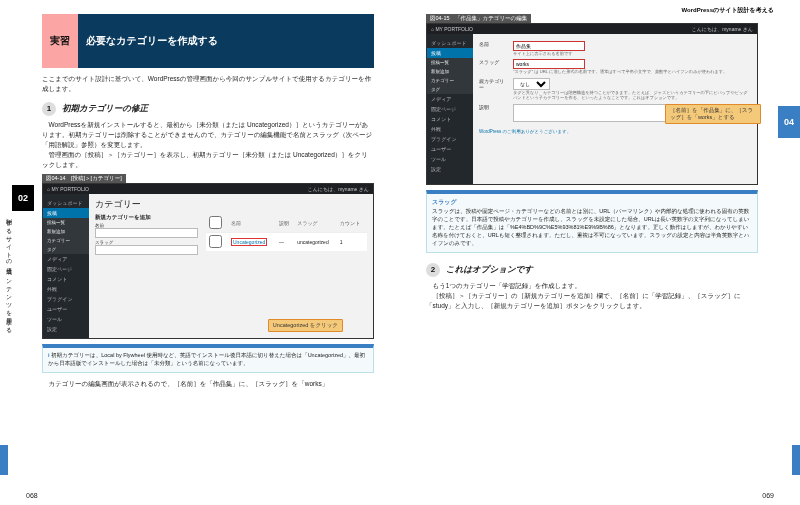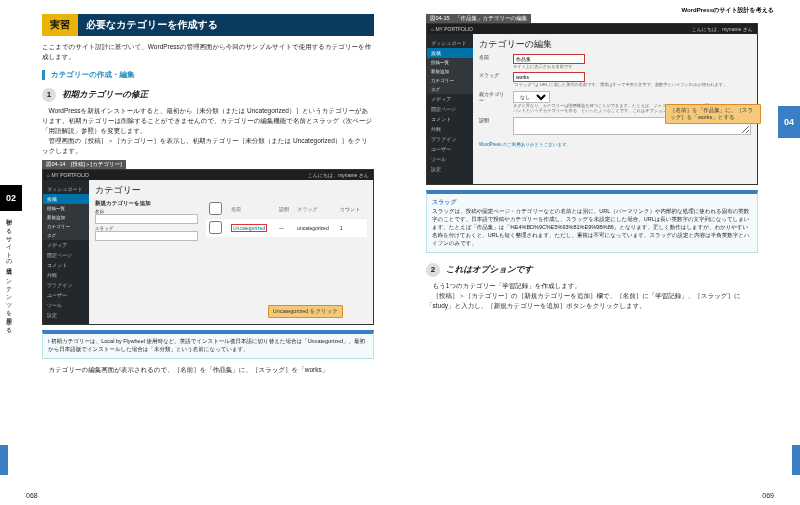--- a/index.html
+++ b/index.html
@@ -4,28 +4,28 @@
 <style>
   * { margin:0; padding:0; box-sizing:border-box; }
   body { font-family:"Hiragino Kaku Gothic Pro","Meiryo",sans-serif; background:#fff; width:800px; height:505px; overflow:hidden; font-size:7px; color:#222; }
   .spread { display:flex; width:800px; height:505px; }
   .page { width:400px; height:505px; position:relative; padding:14px 26px 18px 26px; }
   .page-l { padding-left:42px; }
   .page-r { padding-right:42px; }
   .running-head { position:absolute; top:6px; right:26px; font-size:6px; font-weight:bold; color:#000; }
   .page-num-l { position:absolute; bottom:6px; left:26px; font-size:7px; }
   .page-num-r { position:absolute; bottom:6px; right:26px; font-size:7px; }
-  .chapter-tab-l { position:absolute; left:0; top:185px; width:22px; height:26px; background:#000; color:#fff; display:flex; align-items:center; justify-content:center; font-size:9px; font-weight:bold; }
+  .chapter-tab-l { position:absolute; left:12px; top:185px; width:22px; height:26px; background:#000; color:#fff; display:flex; align-items:center; justify-content:center; font-size:9px; font-weight:bold; }
   .chapter-tab-r { position:absolute; right:0; top:106px; width:22px; height:32px; background:#3a7fc3; color:#fff; display:flex; align-items:center; justify-content:center; font-size:9px; font-weight:bold; }
   .vtext { position:absolute; left:4px; top:214px; writing-mode:vertical-rl; font-size:6px; letter-spacing:1px; }
   .blue-mark-l { position:absolute; left:0; bottom:30px; width:8px; height:30px; background:#3a7fc3; }
   .blue-mark-r { position:absolute; right:0; bottom:30px; width:8px; height:30px; background:#3a7fc3; }
   
   .practice { display:flex; align-items:stretch; margin-bottom:6px; }
-  .practice-badge { background:#eab308; color:#111; font-weight:bold; font-size:10px; padding:4px 8px; display:flex; align-items:center; }
+  .practice-badge { background:#fca5a5; color:#111; font-weight:bold; font-size:10px; padding:20px 8px; display:flex; align-items:center; }
   .practice-title { background:#0a3a5e; color:#fff; font-size:10px; font-weight:bold; flex:1; padding:4px 8px; display:flex; align-items:center; }
   .intro { font-size:6.5px; line-height:1.5; margin-bottom:8px; }
   .sub { color:#2b8fbf; font-size:7.5px; border-left:3px solid #2b8fbf; padding-left:6px; margin:6px 0 8px; font-weight:bold; }
   .step { display:flex; align-items:center; gap:6px; margin:6px 0 4px; }
   .step-num { width:14px; height:14px; border-radius:50%; background:#ddd; color:#111; font-size:8px; display:flex; align-items:center; justify-content:center; font-weight:bold; }
   .step-title { font-size:8.5px; font-weight:bold;font-style:italic; }
   .body { font-size:6.5px; line-height:1.55; text-indent:1em; }
   
   .shot-label { background:#555; color:#fff; font-size:5.5px; padding:1px 4px; display:inline-block; }
   .wp { background:#1e1f23; color:#ccc; font-size:5px; border:1px solid #333; }
@@ -58,21 +58,20 @@
     <div class="vtext">制作するサイトの構成・コンテンツを用意する</div>
     <div class="blue-mark-l"></div>
     <div class="page-num-l">068</div>
 
     <div class="practice">
       <div class="practice-badge">実習</div>
       <div class="practice-title">必要なカテゴリーを作成する</div>
     </div>
     <p class="intro">ここまでのサイト設計に基づいて、WordPressの管理画面から今回のサンプルサイトで使用するカテゴリーを作成します。</p>
 
-    <div class="sub">カテゴリーの作成・編集</div>
 
     <div class="step">
       <div class="step-num">1</div>
       <div class="step-title">初期カテゴリーの修正</div>
     </div>
     <p class="body">WordPressを新規インストールすると、最初から［未分類（または Uncategorized）］というカテゴリーがあります。初期カテゴリーは削除することができませんので、カテゴリーの編集機能で名前とスラッグ（次ページ「用語解説」参照）を変更します。</p>
     <p class="body">管理画面の［投稿］＞［カテゴリー］を表示し、初期カテゴリー［未分類（または Uncategorized）］をクリックします。</p>
 
     <div style="margin-top:4px">
       <span class="shot-label">図04-14　[投稿]＞[カテゴリー]</span>
@@ -166,21 +165,20 @@
             <div class="wp-side-item">メディア</div>
             <div class="wp-side-item">固定ページ</div>
             <div class="wp-side-item">コメント</div>
             <div class="wp-side-item">外観</div>
             <div class="wp-side-item">プラグイン</div>
             <div class="wp-side-item">ユーザー</div>
             <div class="wp-side-item">ツール</div>
             <div class="wp-side-item">設定</div>
           </div>
           <div class="wp-main" style="min-height:150px">
-            <div class="wp-h">カテゴリーの編集</div>
             <div class="wp-form-row">
               <label>名前</label>
               <div style="flex:1">
                 <input value="作品集" style="">
                 <div class="hint">サイト上に表示される名前です</div>
               </div>
             </div>
             <div class="wp-form-row">
               <label>スラッグ</label>
               <div style="flex:1">

